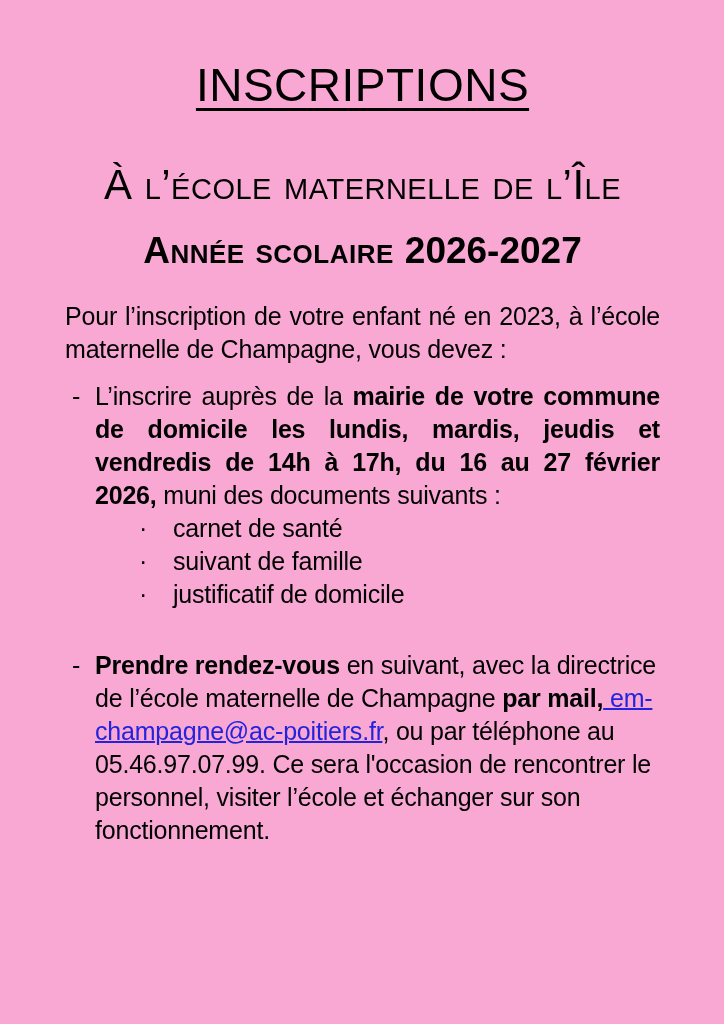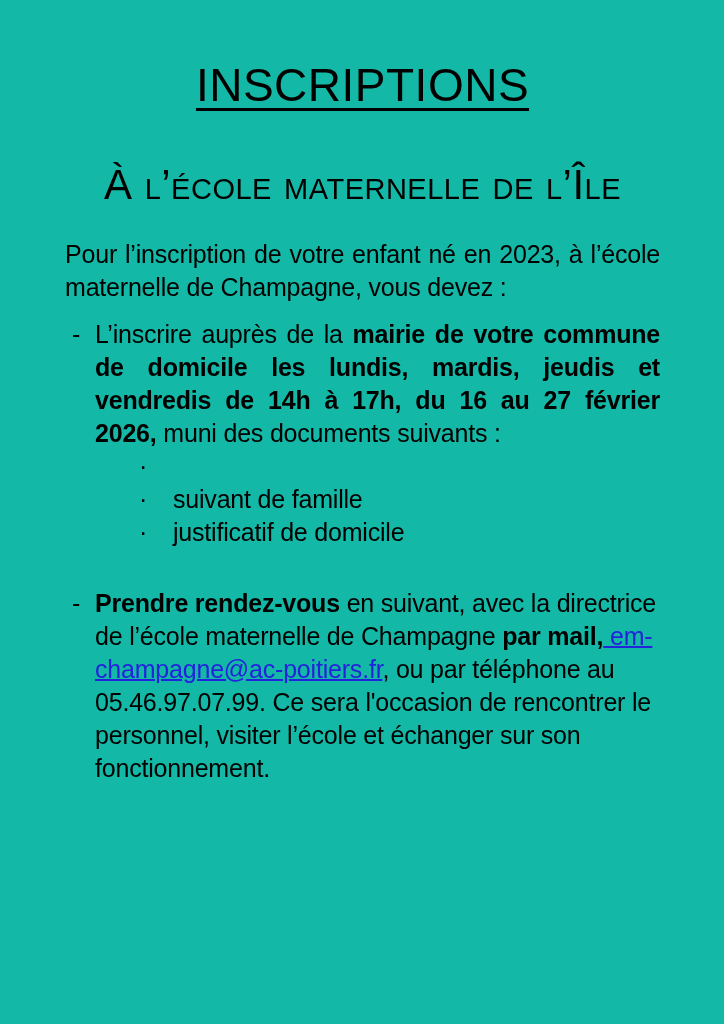--- a/index.html
+++ b/index.html
@@ -10,21 +10,21 @@
     height: 1024px;
     overflow: hidden;
     font-family: "Liberation Sans", sans-serif;
     color: #000000;
   }
   .page {
     box-sizing: border-box;
     width: 724px;
     height: 1024px;
     padding: 30px 64px 0 65px;
-    background: #14b8a6;
+    background: #f9a8d4;
   }
   
   .doc-title {
     margin: 30px 0 0 0;
     text-align: center;
     font-size: 46px;
     font-weight: 400;
     line-height: 1.1;
     letter-spacing: 0.5px;
     text-decoration: underline;
@@ -99,31 +99,33 @@
 </style>
 </head>
 <body>
 
 <div class="page">
 
   <h1 class="doc-title">INSCRIPTIONS</h1>
 
   <h2 class="doc-subtitle"><span>À l’école maternelle de l’Île</span><br></h2>
 
+  <h3 class="school-year"><span class="sy-label">Année scolaire</span><span class="sy-value">2026-2027</span></h3>
 
   <p class="intro">Pour l’inscription de votre enfant né en 2023, à l’école maternelle de Champagne, vous devez :</p>
 
   <div class="dash-item item-registration">
     <span class="marker">-</span>
     <div class="item-body"><span>L’inscrire auprès de la </span><strong>mairie de votre commune de domicile les lundis, mardis, jeudis et vendredis de 14h à 17h, du 16 au 27 février 2026,</strong><span> muni des documents suivants :</span></div>
   </div>
 
   <div class="dot-list">
     <div class="dot-item">
       <span class="dot-marker">·</span>
+      <span class="dot-text">carnet de santé</span>
     </div>
     <div class="dot-item">
       <span class="dot-marker">·</span>
       <span class="dot-text">suivant de famille</span>
     </div>
     <div class="dot-item">
       <span class="dot-marker">·</span>
       <span class="dot-text">justificatif de domicile</span>
     </div>
   </div>

